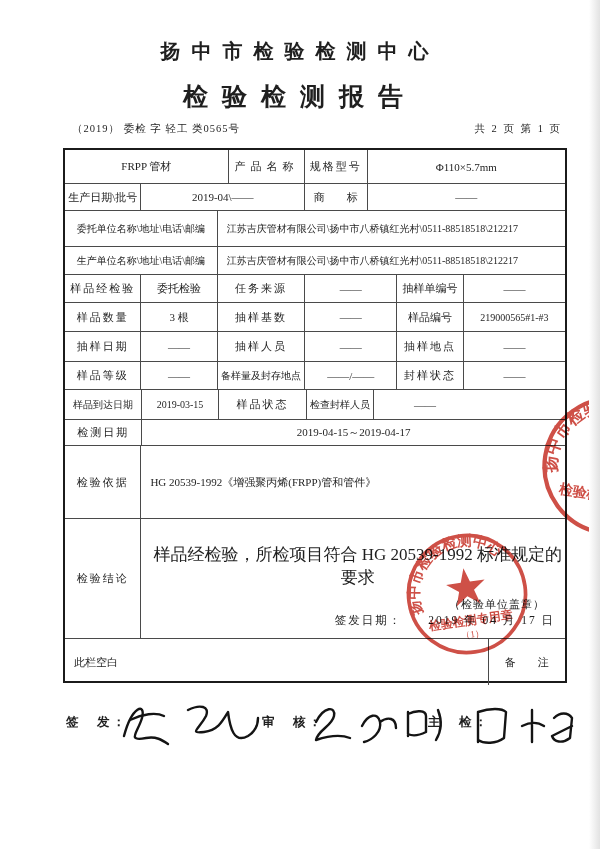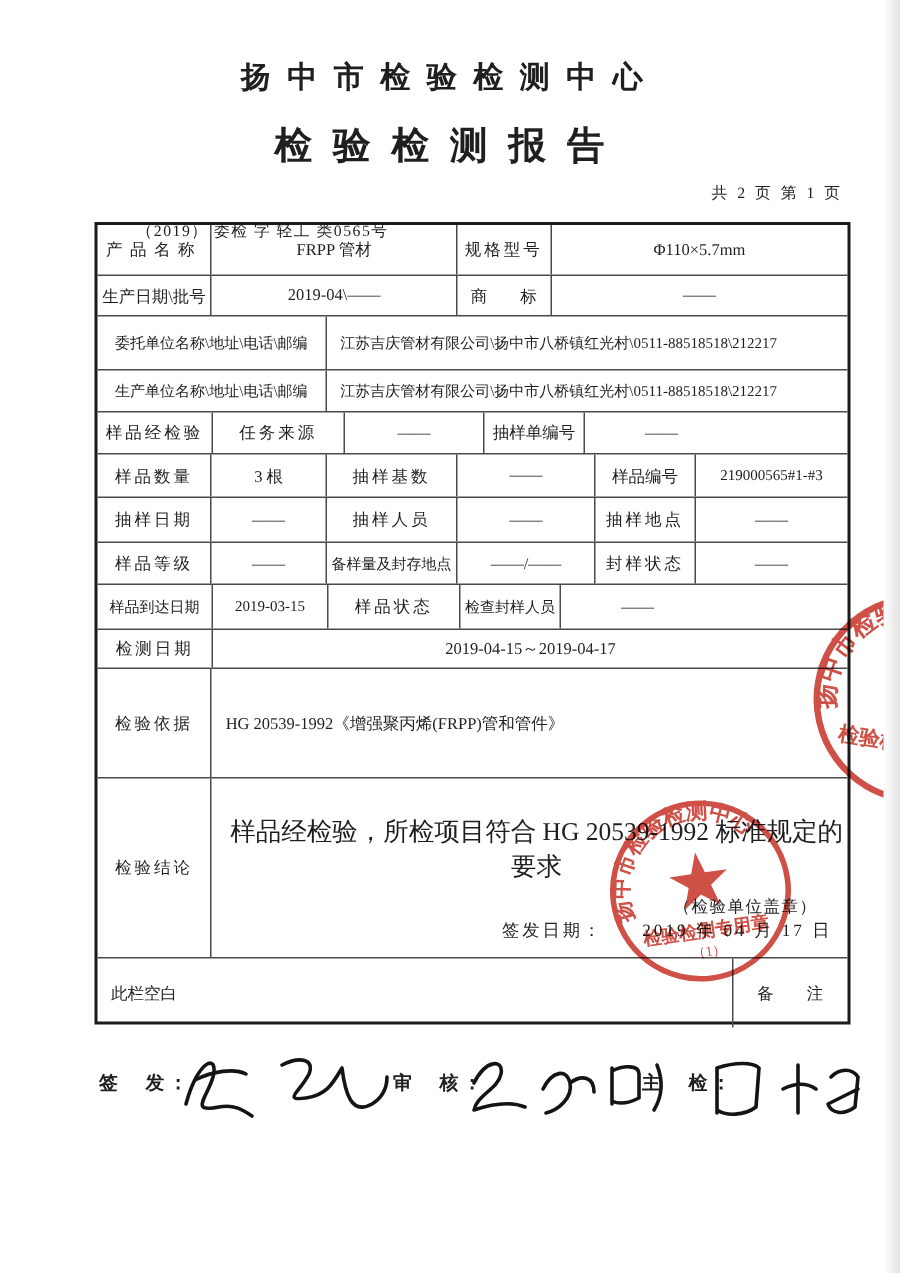--- a/index.html
+++ b/index.html
@@ -5,21 +5,21 @@
   html,body{margin:0;padding:0;background:#ffffff;}
   .page{position:relative;width:600px;height:849px;background:#ffffff;overflow:hidden;
         font-family:"Liberation Serif","DejaVu Serif",serif;color:#1f1f1f;}
   .scan-edge{position:absolute;top:0;right:0;width:11px;height:100%;
         background:linear-gradient(to right,#ffffff,#e2e2e2);}
   .org-title{position:absolute;top:38px;left:0;width:100%;text-align:center;
         font-size:20px;font-weight:bold;letter-spacing:11px;}
   .report-title{position:absolute;top:80px;left:0;width:100%;text-align:center;
         font-size:25px;font-weight:bold;letter-spacing:14px;}
   .meta-row{position:absolute;top:122px;left:63px;width:504px;font-size:10.5px;}
-  .report-no{position:absolute;left:28px;top:0;letter-spacing:1px;margin-top:25px;}
+  .report-no{position:absolute;left:9px;top:0;letter-spacing:1px;}
   .page-no{position:absolute;right:5px;top:0;letter-spacing:2px;}
   .tbl{position:absolute;left:63px;top:148px;width:504px;height:535px;
         border:2px solid #1b1b1b;box-sizing:border-box;background:transparent;}
   .row{display:flex;width:100%;box-sizing:border-box;border-bottom:1px solid #4a4a4a;}
   .row:last-child{border-bottom:none;}
   .cell{box-sizing:border-box;border-right:1px solid #4a4a4a;display:flex;
         align-items:center;justify-content:center;font-size:11px;text-align:center;
         padding:1px 3px;overflow:hidden;}
   .cell:last-child{border-right:none;}
   .cell.left{justify-content:flex-start;text-align:left;padding-left:9px;}
@@ -48,22 +48,22 @@
   <div class="report-title">检验检测报告</div>
 
   <div class="meta-row">
     <span class="report-no">（2019） 委检 字 轻工 类0565号</span>
     <span class="page-no">共 2 页 第 1 页</span>
   </div>
 
   <div class="tbl">
 
     <div class="row" style="height:34px">
+      <div class="cell" style="width:165px">FRPP 管材</div>
       <div class="cell lbl-wide" style="width:77px">产品名称</div>
-      <div class="cell" style="width:165px">FRPP 管材</div>
       <div class="cell lbl" style="width:63px">规格型号</div>
       <div class="cell" style="width:199px">Φ110×5.7mm</div>
     </div>
 
     <div class="row" style="height:27px">
       <div class="cell" style="width:77px">生产日期\批号</div>
       <div class="cell" style="width:165px">2019-04\——</div>
       <div class="cell" style="width:63px">商　　标</div>
       <div class="cell" style="width:199px">——</div>
     </div>
@@ -73,20 +73,21 @@
       <div class="cell left small" style="width:350px">江苏吉庆管材有限公司\扬中市八桥镇红光村\0511-88518518\212217</div>
     </div>
 
     <div class="row" style="height:28px">
       <div class="cell small" style="width:154px">生产单位名称\地址\电话\邮编</div>
       <div class="cell left small" style="width:350px">江苏吉庆管材有限公司\扬中市八桥镇红光村\0511-88518518\212217</div>
     </div>
 
     <div class="row" style="height:28px">
       <div class="cell lbl" style="width:77px">样品经检验</div>
+      <div class="cell" style="width:77px">委托检验</div>
       <div class="cell lbl" style="width:88px">任务来源</div>
       <div class="cell" style="width:93px">——</div>
       <div class="cell" style="width:67px">抽样单编号</div>
       <div class="cell" style="width:102px">——</div>
     </div>
 
     <div class="row" style="height:29px">
       <div class="cell lbl" style="width:77px">样品数量</div>
       <div class="cell" style="width:77px">3 根</div>
       <div class="cell lbl" style="width:88px">抽样基数</div>

